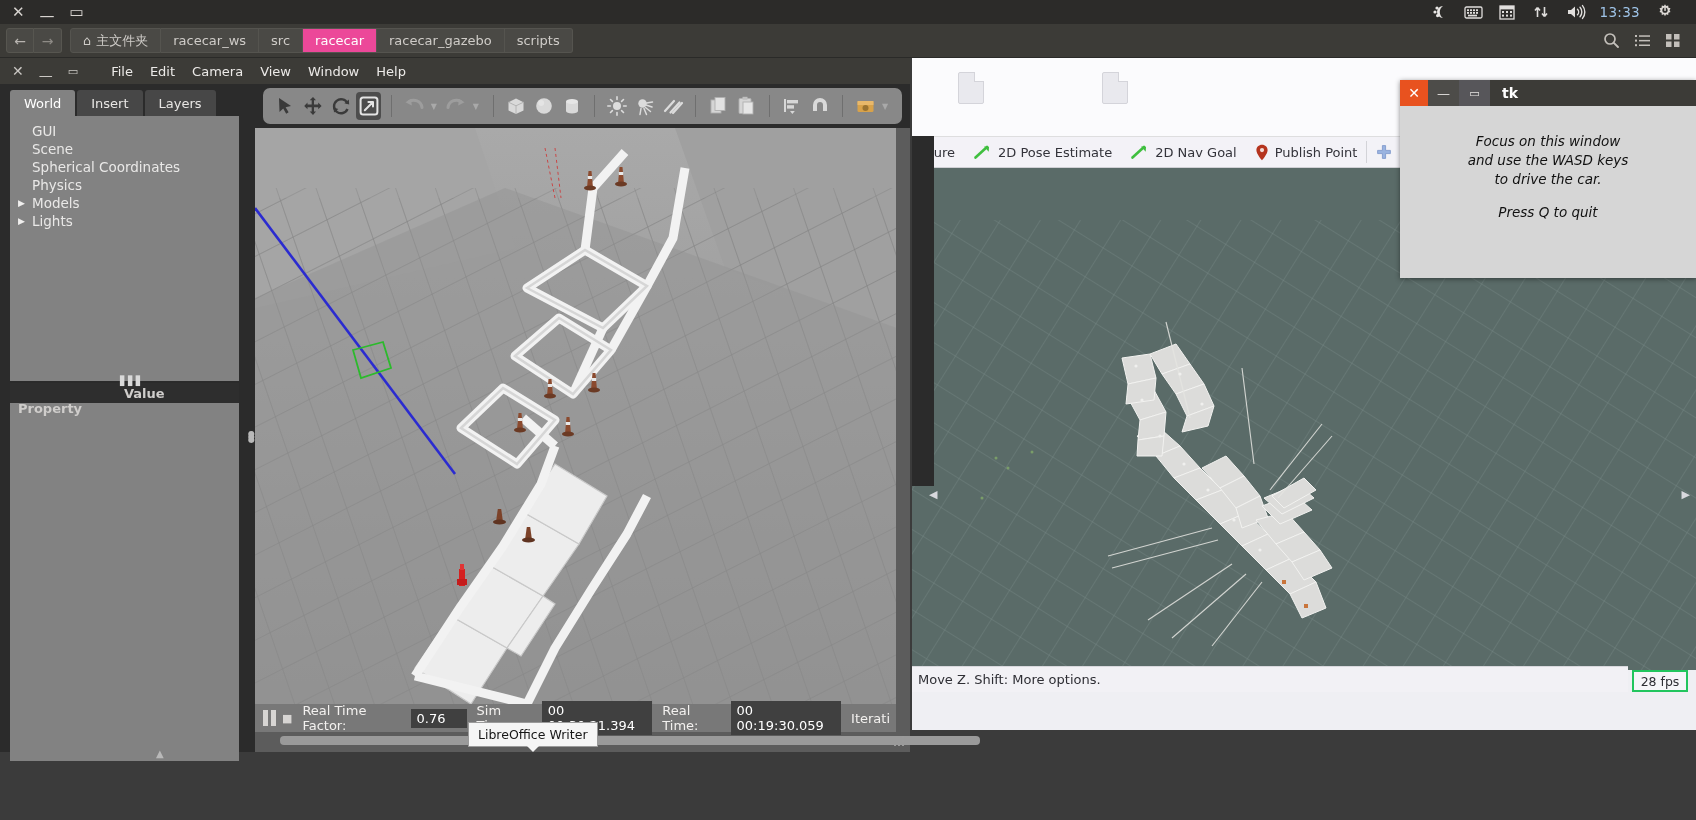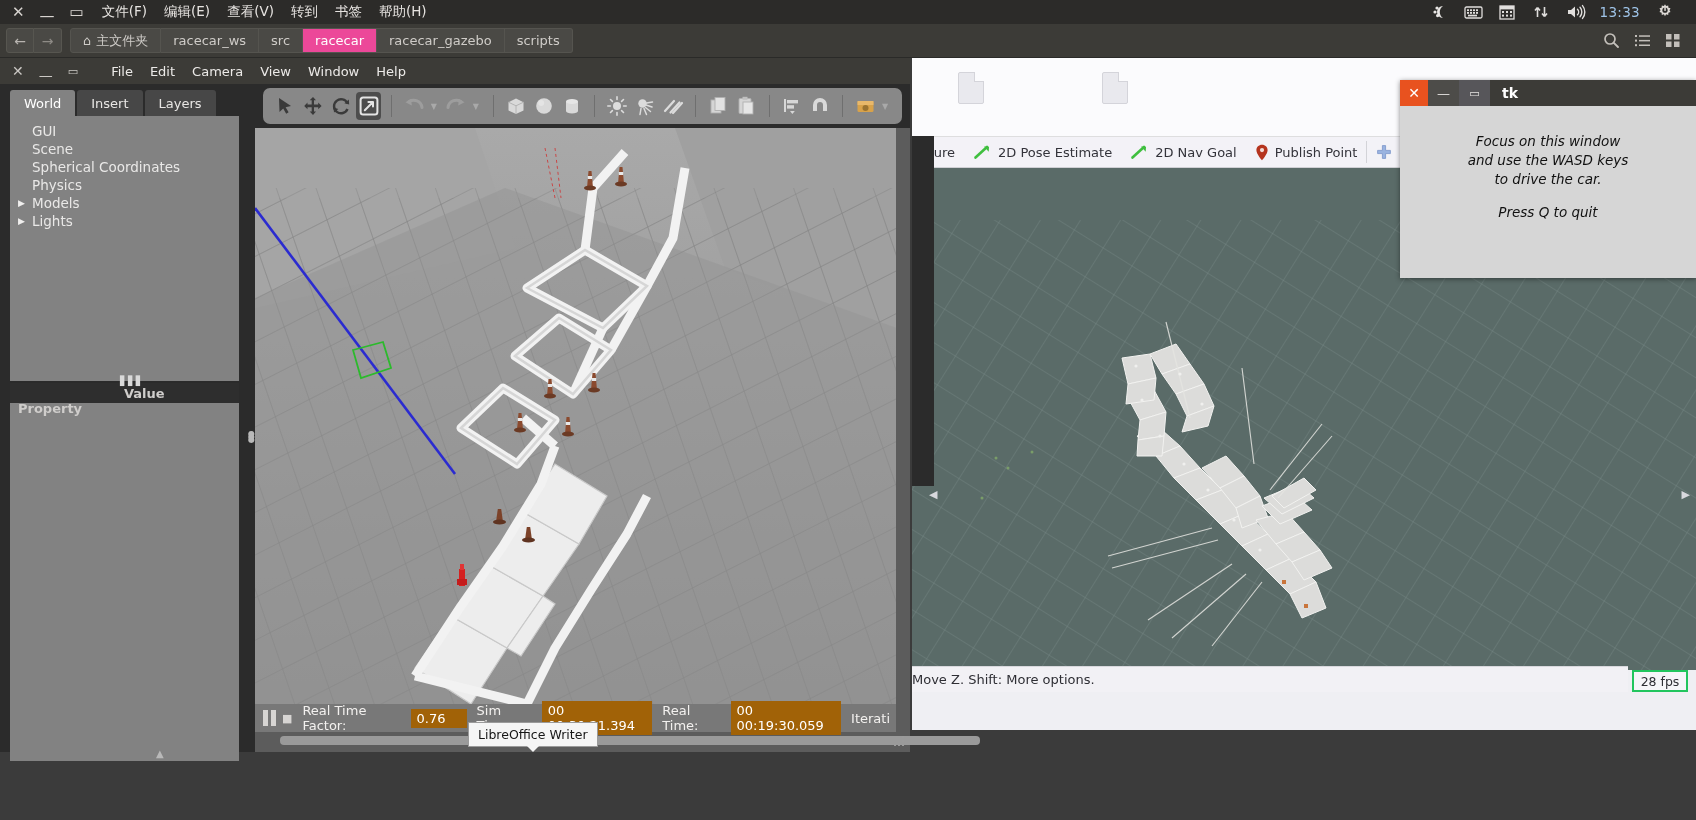--- a/index.html
+++ b/index.html
@@ -134,21 +134,21 @@
     background:#9a9a9a; overflow:hidden;
   }
   .gz-status {
     position:absolute; left:255px; right:14px; bottom:20px; height:28px;
     background:#787878; display:flex; align-items:center; font-size:13px;
     color:#f2f0ee; padding-left:8px; gap:0;
   }
   .pause-ic { display:flex; gap:3px; margin-right:6px; }
   .pause-ic i { display:block; width:5px; height:16px; background:#d7d5d3; }
   .st-label { color:#f3f1ef; margin-right:6px; margin-left:10px; }
-  .st-value { background:#a16207; color:#ffffff; padding:2px 6px; min-width:56px; display:inline-block; }
+  .st-value { background:#404040; color:#ffffff; padding:2px 6px; min-width:56px; display:inline-block; }
   .gz-scroll {
     position:absolute; left:255px; right:14px; bottom:6px; height:10px;
   }
   .gz-scroll .bar { position:absolute; left:25px; width:700px; height:9px; background:#9a9a9a; border-radius:4px; }
   .gz-resize { position:absolute; right:4px; bottom:4px; color:#9b9b9b; font-size:10px; }
 
   
   .rviz {
     position:absolute; left:912px; top:58px; width:784px; height:672px;
     background:#efeff3;
@@ -175,21 +175,21 @@
     background:#5a6b68; overflow:hidden;
   }
   .rviz-darkstrip { position:absolute; left:0; top:78px; width:22px; height:424px; background:#2b2b2b; }
   .rviz-arrow-l, .rviz-arrow-r {
     position:absolute; color:#d8d8dd; font-size:11px; top:320px; cursor:pointer;
   }
   .rviz-arrow-l { left:17px; }
   .rviz-arrow-r { right:6px; }
   .rviz-status {
     position:absolute; left:0; bottom:38px; width:716px; height:26px;
-    background:#f2f1f5; display:flex; align-items:center; 
+    background:#f2f1f5; display:flex; align-items:center; padding-left:6px;
     font-size:13px; color:#2e2e34; border-top:1px solid #d8d8dd;
   }
   .fps-box {
     position:absolute; right:8px; bottom:38px; height:22px; min-width:56px;
     background:#f6f5f9; border:2px solid #22c55e; display:flex; align-items:center;
     justify-content:center; font-size:12.5px; color:#2e2e34;
   }
 
   
   .tk {
@@ -227,28 +227,20 @@
 </head>
 <body>
 
 <div id="root">
 
   <div class="top-panel">
     <div class="win-ctrl">
       <span class="wc-close">✕</span>
       <span class="wc-min">—</span>
       <span class="wc-max">▭</span>
-    </div>
-    <div class="panel-menu">
-      <span>文件(F)</span>
-      <span>编辑(E)</span>
-      <span>查看(V)</span>
-      <span>转到</span>
-      <span>书签</span>
-      <span>帮助(H)</span>
     </div>
     <div class="tray">
       <span class="ic">
         <svg width="18" height="18" viewBox="0 0 18 18">
             <path d="M13 3a6 6 0 1 0 0 12 7.2 7.2 0 0 1 0-12z" fill="#e8e6e4"></path>
             <circle cx="7" cy="5" r="1.6" fill="#e8e6e4"></circle>
             <circle cx="5" cy="9" r="1.6" fill="#e8e6e4"></circle>
             <circle cx="7.6" cy="12.6" r="1.6" fill="#e8e6e4"></circle>
           </svg>
       </span>

